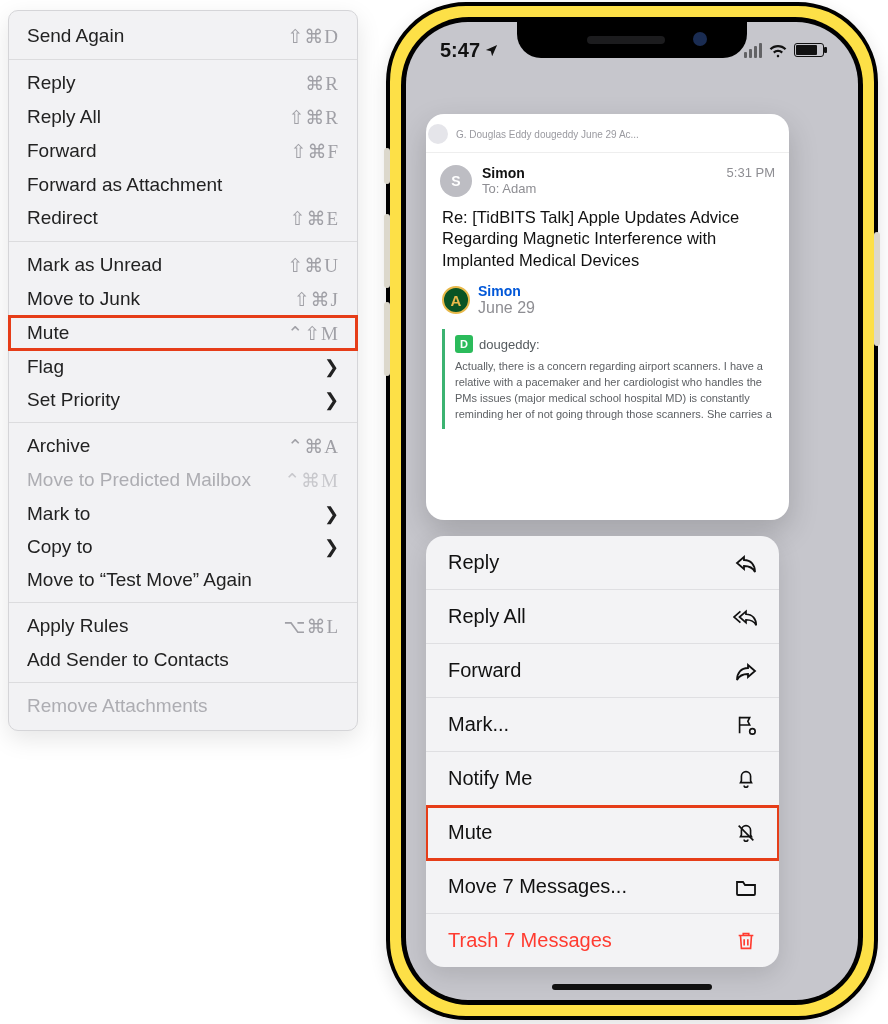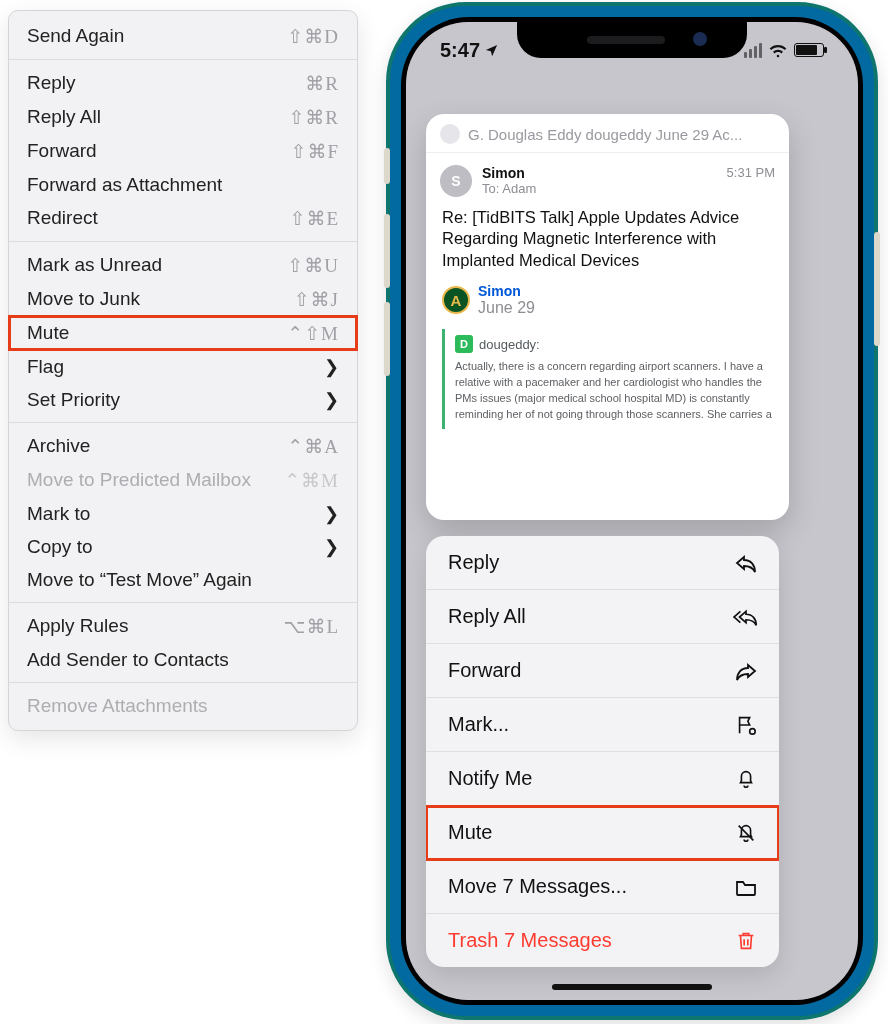--- a/index.html
+++ b/index.html
@@ -54,23 +54,23 @@
     outline-offset: -2px;
   }
 
   
   .phone {
     position: absolute;
     left: 386px;
     top: 2px;
     width: 492px;
     height: 1018px;
-    border: 4px solid #0f766e;
+    border: 4px solid #000000;
     border-radius: 80px;
-    background: #0369a1;
+    background: #fde047;
     box-shadow: 0 6px 18px rgba(0,0,0,0.12);
   }
   .phone .bezel {
     position: absolute;
     inset: 11px;
     background: #000;
     border-radius: 68px;
     overflow: hidden;
   }
   .phone .screen {
@@ -154,25 +154,25 @@
     left: 20px;
     width: 363px;
     height: 406px;
     background: #fff;
     border-radius: 18px;
     box-shadow: 0 12px 30px rgba(0,0,0,0.18);
     overflow: hidden;
     font-size: 14px;
   }
   .prev-top {
-    padding: 10px 14px 8px;
+    padding: 10px 2px 8px;
     display:flex; align-items:center; gap:8px;
     border-bottom: 1px solid #eee;
     color:#9a9aa0;
-    font-size:15px;
+    font-size:10px;
   }
   .prev-top .dot{width:20px;height:20px;border-radius:50%;background:#e5e5ea;}
   .prev-header {
     padding: 12px 14px 8px;
     display:flex; gap:10px;
   }
   .prev-header .avatar {
     width:32px;height:32px;border-radius:50%;
     background:#bdbdc3;color:#fff;display:flex;align-items:center;justify-content:center;font-weight:600;
   }

